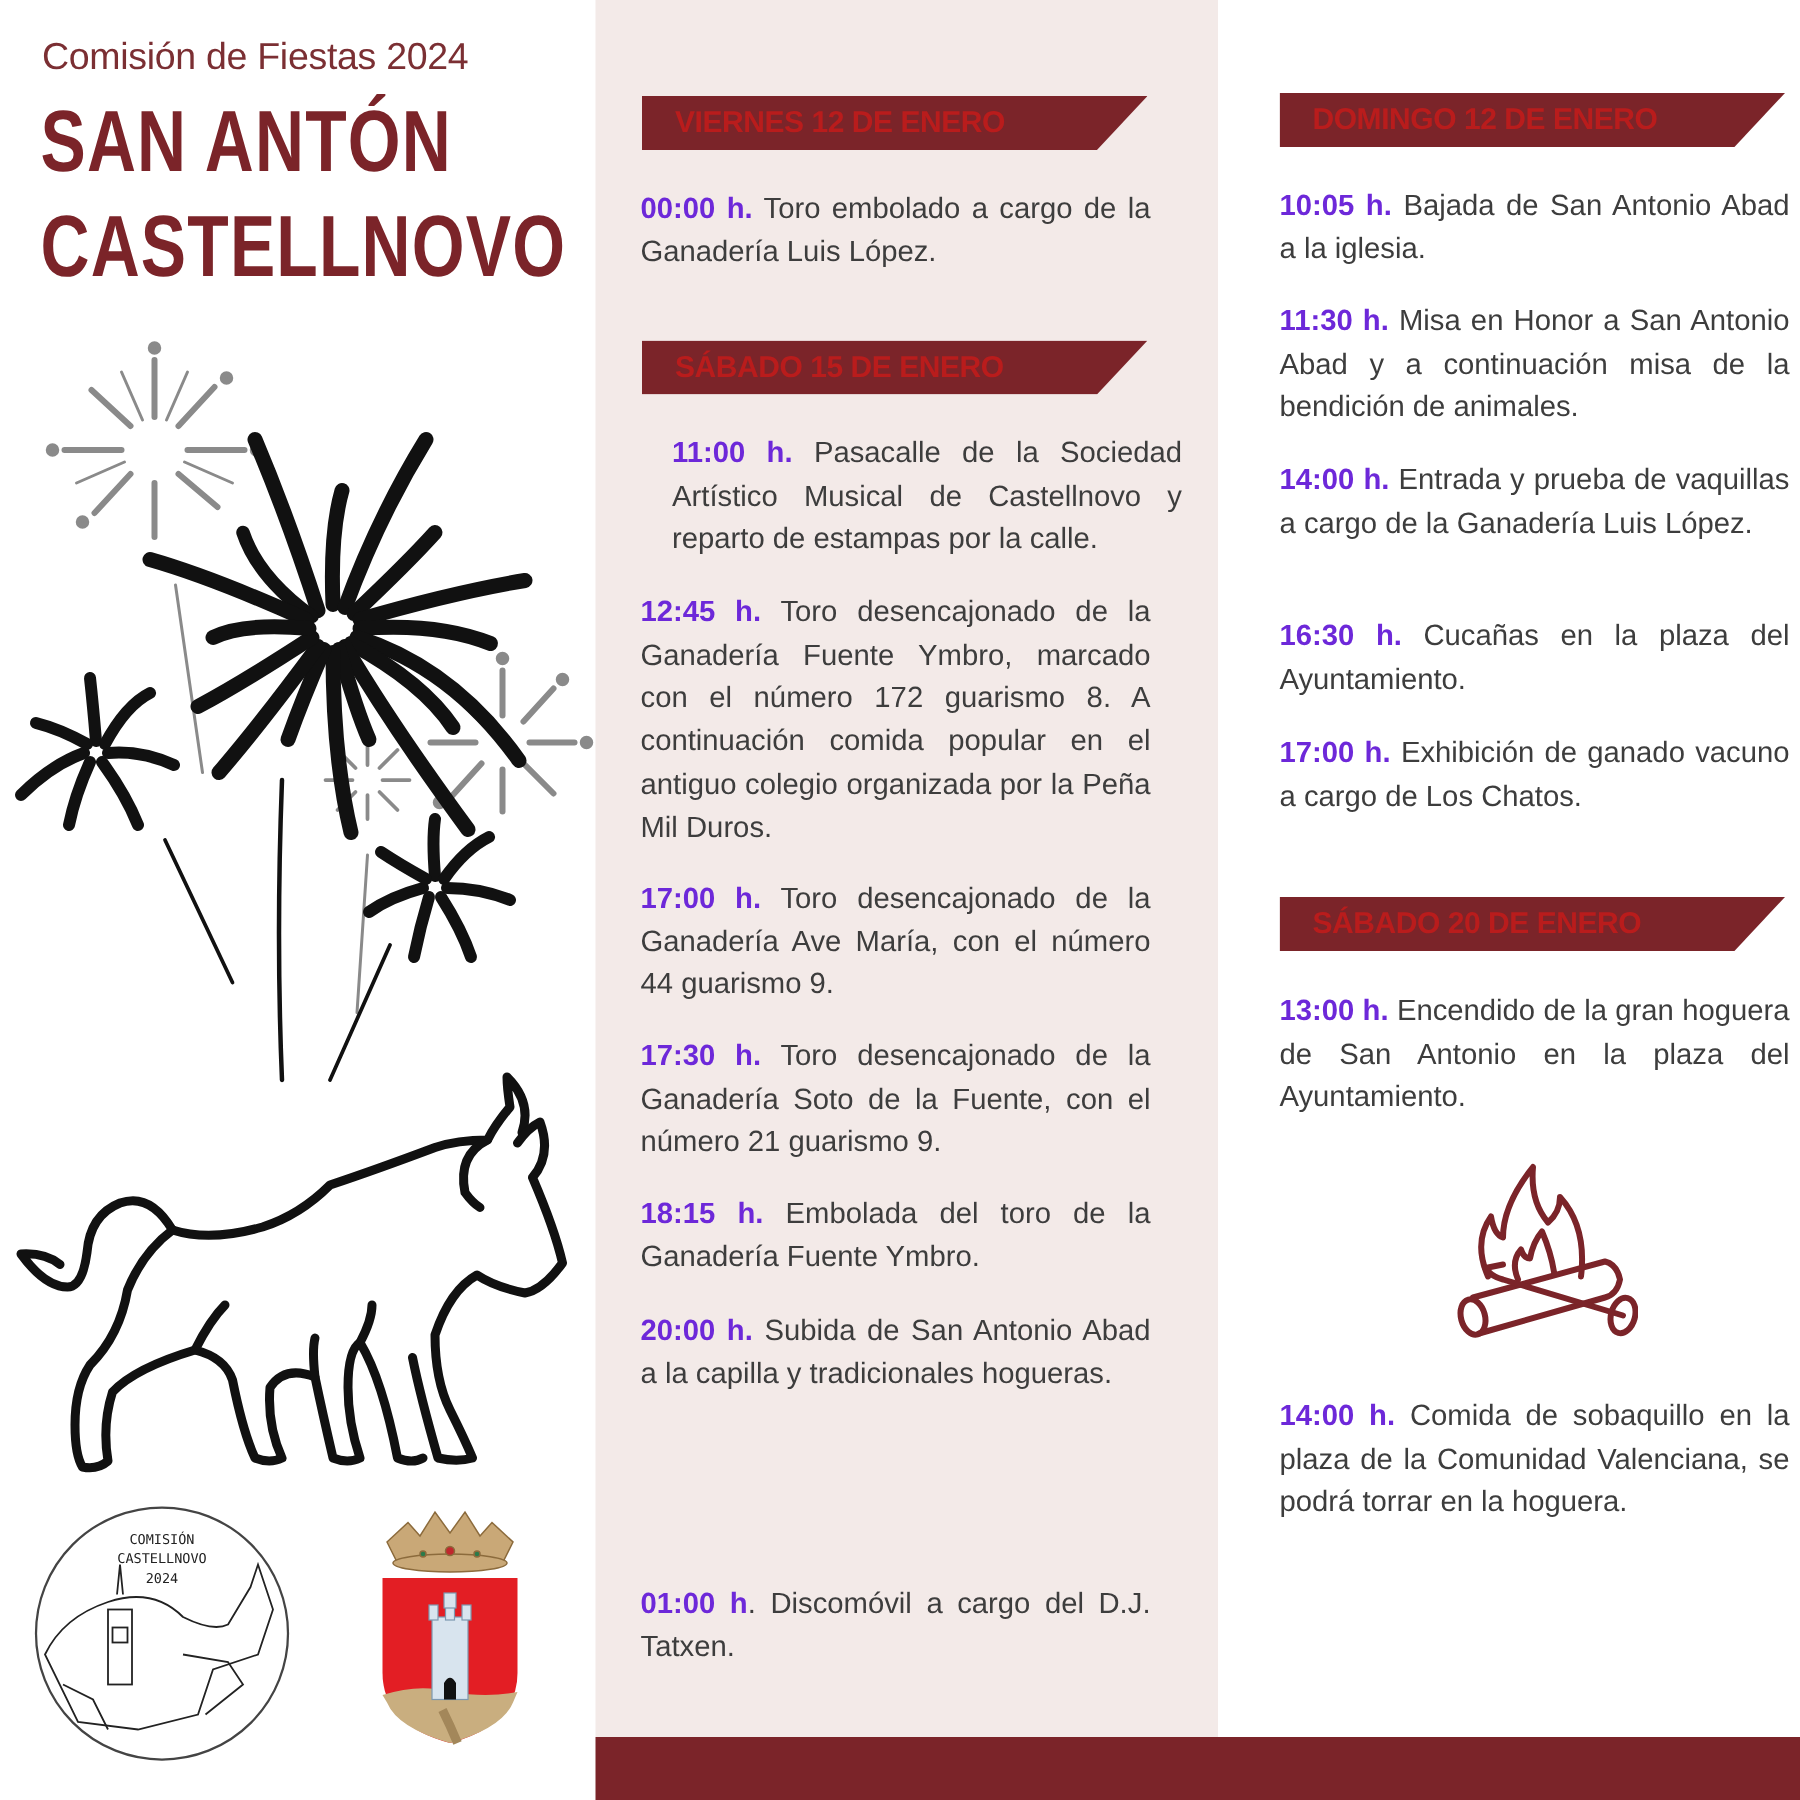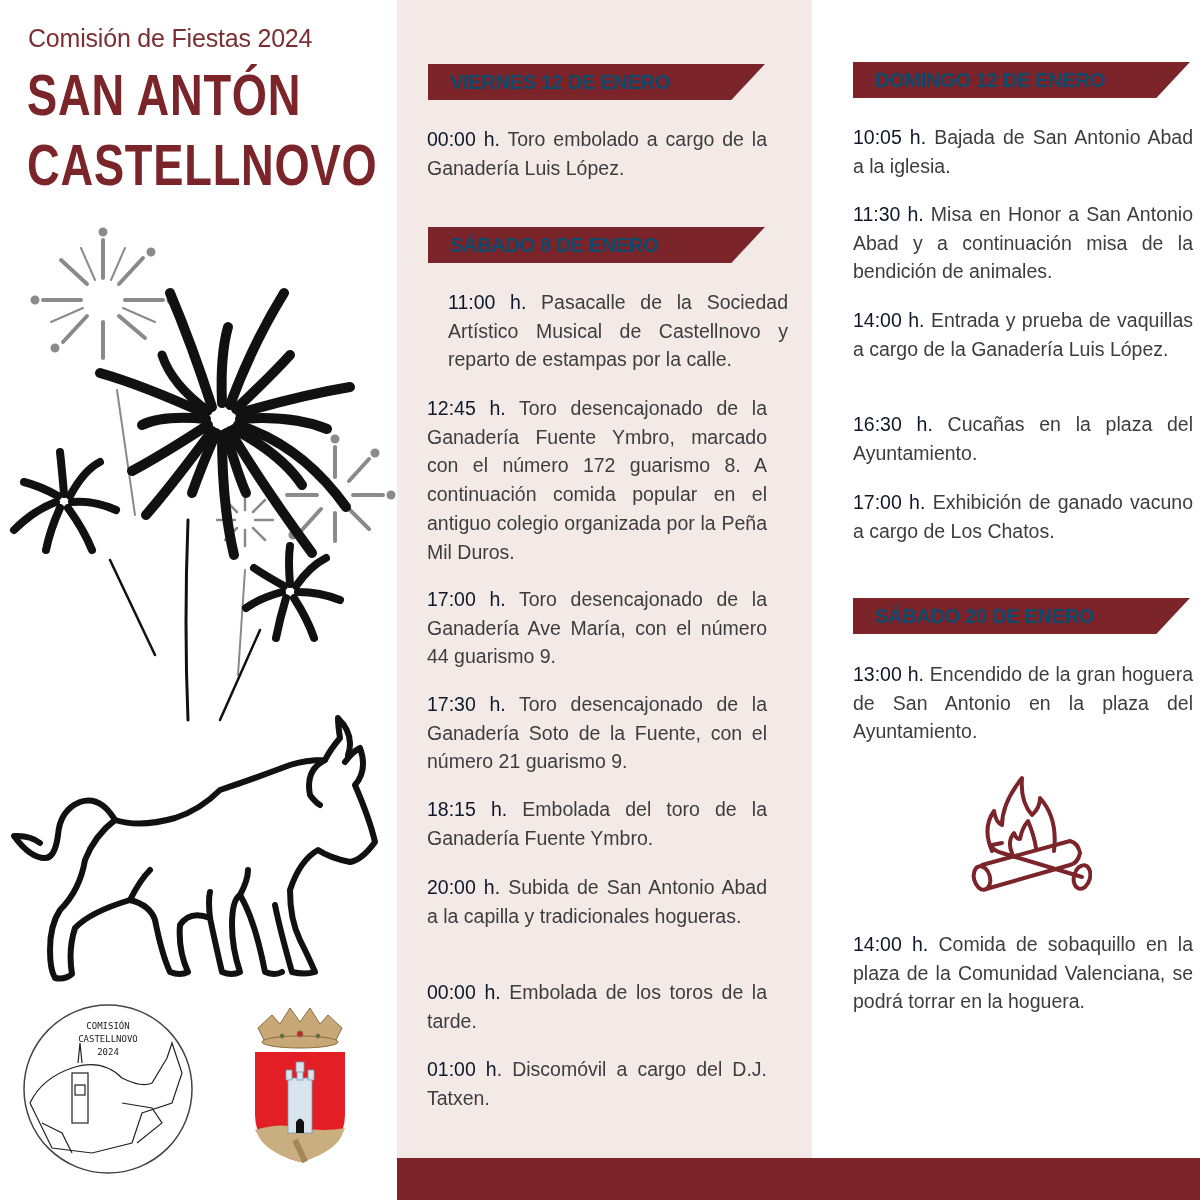--- a/index.html
+++ b/index.html
@@ -9,24 +9,24 @@
     .left-col { position: absolute; left: 0; top: 0; width: 397px; height: 1200px; background: #ffffff; padding-left: 24px; }
     .mid-col { position: absolute; left: 397px; top: 0; width: 415px; height: 1158px; background: #f3eae8; }
     .right-col { position: absolute; left: 812px; top: 0; width: 388px; height: 1158px; background: #ffffff; }
     .bottom-bar { position: absolute; left: 397px; top: 1158px; width: 803px; height: 42px; background: #7b2429; }
 
     .subtitle { position: absolute; left: 28px; top: 24px; font-size: 25px; color: #7b2f33; font-weight: normal; letter-spacing: -0.2px; white-space: nowrap; }
     .title { position: absolute; left: 27px; top: 60px; font-family: "Liberation Sans Narrow", "Liberation Sans", sans-serif; font-weight: bold; color: #7b2429; font-size: 58px; line-height: 70px; transform: scaleX(0.78); transform-origin: left top; letter-spacing: 1px; white-space: nowrap; }
 
     .banner { position: absolute; height: 36px; }
     .banner .shape { position: absolute; inset: 0; background: #7b2429; clip-path: polygon(0 0, 100% 0, 90% 100%, 0 100%); }
-    .banner .label { position: absolute; left: 22px; top: 0; line-height: 36px; color: #0c4a6e; font-weight: bold; font-size: 20px; letter-spacing: -0.3px; white-space: nowrap; }
+    .banner .label { position: absolute; left: 22px; top: 0; line-height: 36px; color: #b91c1c; font-weight: bold; font-size: 20px; letter-spacing: -0.3px; white-space: nowrap; }
 
     .event { position: absolute; font-size: 19.5px; line-height: 28.7px; color: #3d3d3d; text-align: justify; }
-    .event .time { color: #0f172a; font-weight: normal; }
+    .event .time { color: #6d28d9; font-weight: bold; }
 
     .mid-col .event { left: 30px; width: 340px; }
     .right-col .event { left: 41px; width: 340px; }
 
     .fireworks, .bull, .seal, .crest, .campfire { position: absolute; }
   </style>
 </head>
 <body>
 
 <div class="left-col">
@@ -192,21 +192,21 @@
     <div class="shape"></div>
     <div class="label">VIERNES 12 DE ENERO</div>
   </div>
   <div class="event" style="top:125px;">
     <span class="time">00:00 h.</span>
     <span>Toro embolado a cargo de la Ganadería Luis López.</span>
   </div>
 
   <div class="banner" style="left:31px;top:227px;width:337px;">
     <div class="shape"></div>
-    <div class="label">SÁBADO 8 DE ENERO</div>
+    <div class="label">SÁBADO 15 DE ENERO</div>
   </div>
   <div class="event" style="top:288px;margin-left:21px;">
     <span class="time">11:00 h.</span>
     <span>Pasacalle de la Sociedad Artístico Musical de Castellnovo y reparto de estampas por la calle.</span>
   </div>
   <div class="event" style="top:394px;">
     <span class="time">12:45 h.</span>
     <span>Toro desencajonado de la Ganadería Fuente Ymbro, marcado con el número 172 guarismo 8. A continuación comida popular en el antiguo colegio organizada por la Peña Mil Duros.</span>
   </div>
   <div class="event" style="top:585px;">
@@ -217,24 +217,20 @@
     <span class="time">17:30 h.</span>
     <span>Toro desencajonado de la Ganadería Soto de la Fuente, con el número 21 guarismo 9.</span>
   </div>
   <div class="event" style="top:795px;">
     <span class="time">18:15 h.</span>
     <span>Embolada del toro de la Ganadería Fuente Ymbro.</span>
   </div>
   <div class="event" style="top:873px;">
     <span class="time">20:00 h.</span>
     <span>Subida de San Antonio Abad a la capilla y tradicionales hogueras.</span>
-  </div>
-  <div class="event" style="top:978px;">
-    <span class="time">00:00 h.</span>
-    <span>Embolada de los toros de la tarde.</span>
   </div>
   <div class="event" style="top:1055px;">
     <span class="time">01:00 h</span><span>. Discomóvil a cargo del D.J. Tatxen.</span>
   </div>
 </div>
 
 <div class="right-col">
   <div class="banner" style="left:41px;top:62px;width:337px;">
     <div class="shape"></div>
     <div class="label">DOMINGO 12 DE ENERO</div>

